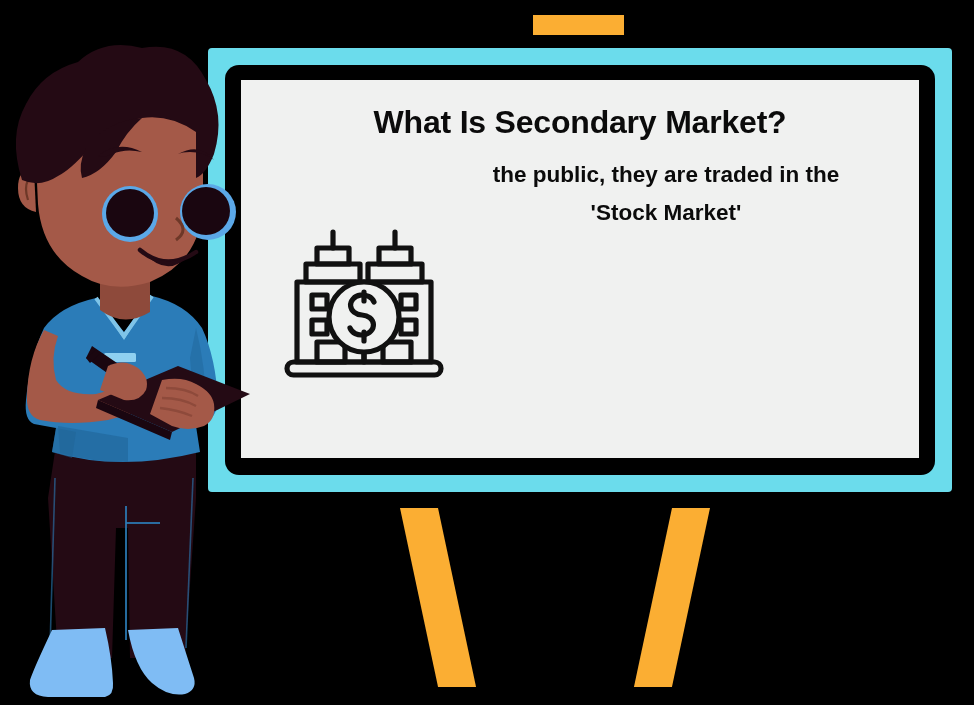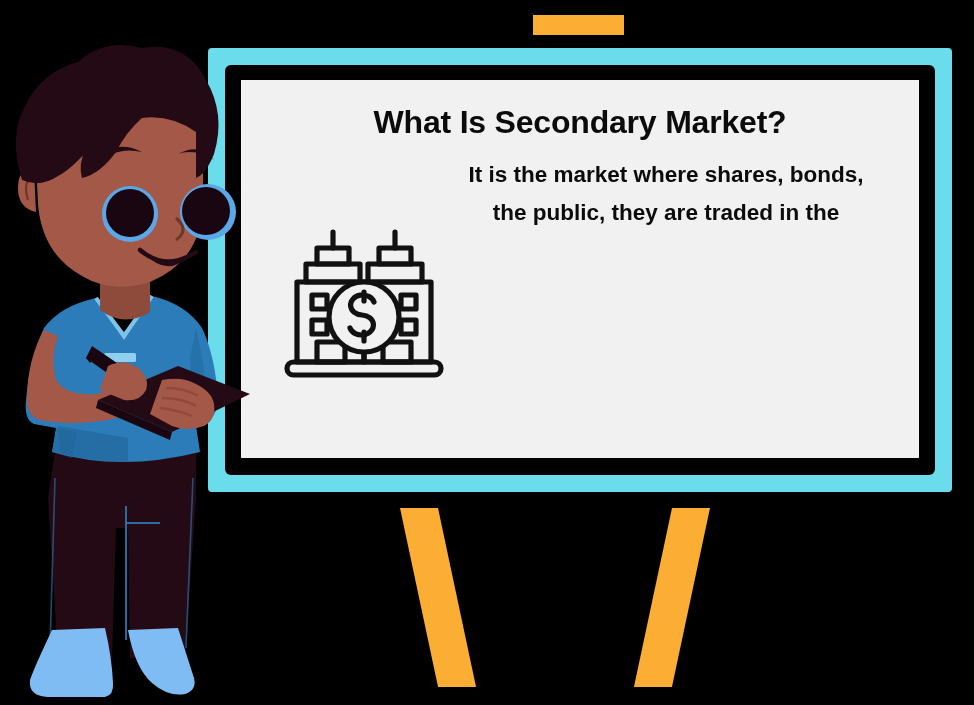--- a/index.html
+++ b/index.html
@@ -64,21 +64,21 @@
     background: #6BDCEC;
     border-radius: 4px;
   }
   #board-inner {
     position: absolute;
     left: 17px;
     top: 17px;
     width: 710px;
     height: 410px;
     background: #000000;
-    border-radius: 6px;
+    border-radius: 14px;
   }
   #board-surface {
     position: absolute;
     left: 16px;
     top: 15px;
     width: 678px;
     height: 378px;
     background: #F0F1F0;
   }
 
@@ -178,22 +178,22 @@
               <circle cx="85" cy="95" r="35" fill="#F0F1F0"></circle>
               <path d="M95 80 a12 10 0 1 0 -12 13 a12 10 0 1 1 -12 13" fill="none"></path>
               <line x1="85" y1="70" x2="85" y2="79"></line>
               <line x1="85" y1="110" x2="85" y2="119"></line>
             </svg>
           </div>
 
           <div id="board-title">What Is Secondary Market?</div>
 
           <div id="board-body">
-            <div>It is the market where shares, bonds,</div>
             <div>the public, they are traded in the</div>
+            <div>'Stock Market'</div>
           </div>
 
         </div>
       </div>
     </div>
   </div>
 
   <div id="character">
     <svg width="265" height="677" viewBox="0 0 265 677">
 

